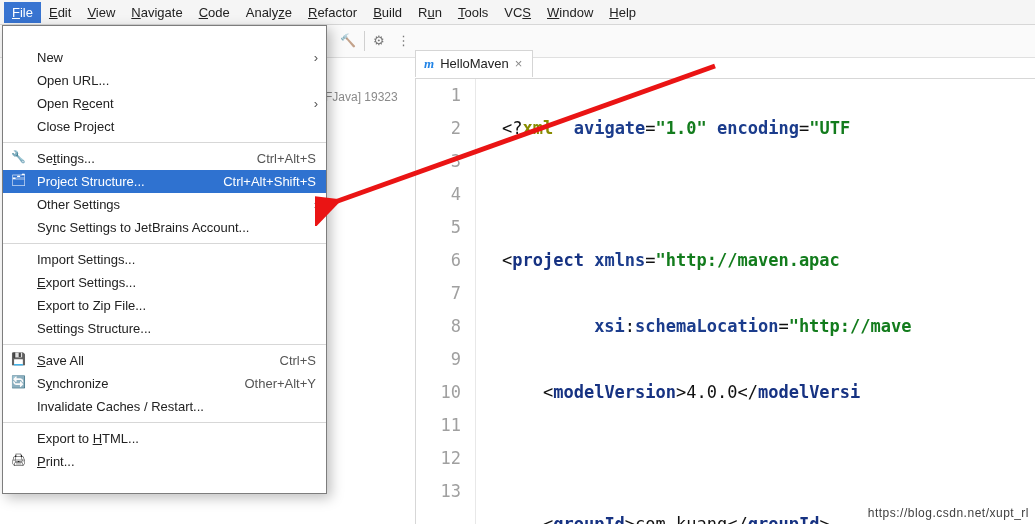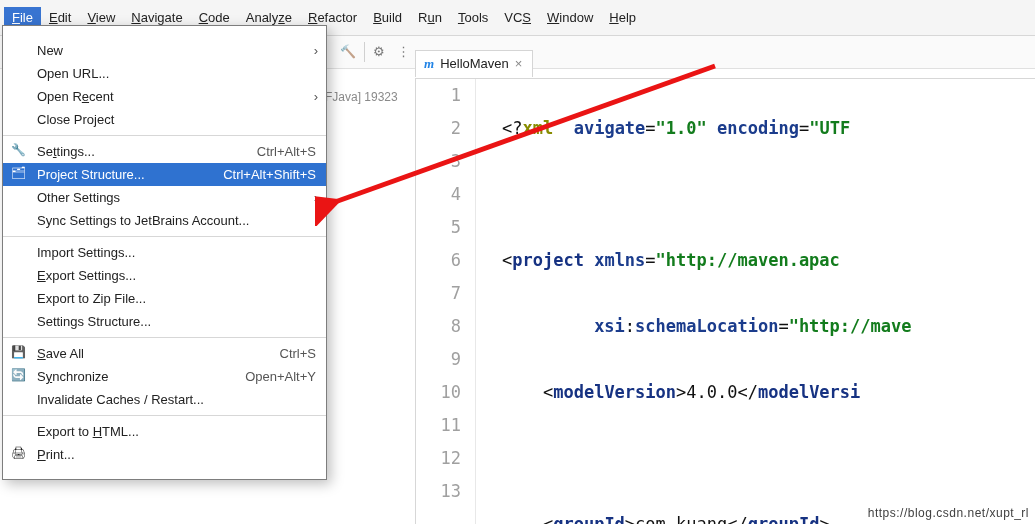--- a/index.html
+++ b/index.html
@@ -1,40 +1,40 @@
 <!DOCTYPE html>
 <html><head>
 <meta charset="utf-8">
 <style>
   * { box-sizing: border-box; margin: 0; padding: 0; }
   body { font-family: "Segoe UI", Arial, sans-serif; font-size: 13px; background: #f2f2f2; color: #222; overflow: hidden; width: 1035px; height: 524px; position: relative; }
   .window { width: 1035px; height: 524px; background: #fff; position: relative; overflow: hidden; }
 
   
-  .menubar { display: flex; height: 36px; background: #f5f5f5; border-bottom: 1px solid #d7d7d7; align-items: center; padding: 0 4px; }
+  .menubar { display: flex; height: 25px; background: #f5f5f5; border-bottom: 1px solid #d7d7d7; align-items: center; padding: 0 4px; }
   .menubar .menu { padding: 3px 8px; cursor: default; }
   .menubar .menu u { text-decoration: underline; }
   .menubar .menu.active { background: #3874d1; color: #fff; }
 
   
   .toolbar { height: 33px; background: #fafafa; border-bottom: 1px solid #e0e0e0; display: flex; align-items: center; padding-left: 340px; gap: 8px; }
   .toolbar .icon { width: 16px; height: 16px; opacity: .6; }
   .toolbar .sep { width:1px; height:20px; background:#d0d0d0; }
 
   
   .tabbar { position: absolute; left: 415px; top: 48px; height: 30px; display: flex; align-items: center; }
   .tab { background: #fff; border: 1px solid #d5d5d5; border-bottom: none; padding: 5px 10px 5px 8px; display: inline-flex; align-items: center; gap: 6px; font-size: 13px; }
   .tab-icon { color:#2284e6; font-weight:600; font-style: italic; font-family: serif; }
   .tab-close { color:#888; font-size: 13px; cursor: pointer; }
 
   
   .leftcol { position:absolute; left:325px; top:90px; color:#8a8a8a; font-size:12px; }
 
   
-  .dropdown { position: absolute; left: 2px; top: 25px; width: 325px; background: #fff; border: 1px solid #7d7d7d; box-shadow: 4px 4px 12px rgba(0,0,0,.25); padding: 13px 0; z-index: 10; }
+  .dropdown { position: absolute; left: 2px; top: 25px; width: 325px; background: #fff; border: 1px solid #7d7d7d; box-shadow: 4px 4px 12px rgba(0,0,0,.25); padding: 20px 0; z-index: 10; }
   .dropdown .item { display: flex; align-items: center; padding: 4px 10px 4px 34px; position: relative; cursor: default; }
   .dropdown .item .sc { margin-left: auto; color:#555; padding-left: 16px; }
   .dropdown .item .arrow { position:absolute; right:8px; color:#555; }
   .dropdown .item.highlight { background:#2f72d0; color:#fff; }
   .dropdown .item.highlight .sc { color:#fff; }
   .dropdown hr { border:none; border-top:1px solid #d7d7d7; margin:4px 0; }
   .dropdown .icon { position:absolute; left:8px; top:4px; width:16px; height:16px; }
   .ico-open { }
   .ico-open::before { content:""; display:block; width:14px;height:9px; background:#e3c36b; border:1px solid #9a7a2a; position:relative; top:4px; }
   .ico-wrench::before { content:"🔧"; font-size:12px; position:relative; top:-2px; }
@@ -150,21 +150,21 @@
       </div>
     <hr>
     <div class="item">
         <span class="icon ico-save"></span>
         <span><u>S</u>ave All</span>
         <span class="sc">Ctrl+S</span>
       </div>
     <div class="item">
         <span class="icon ico-sync"></span>
         <span>S<u>y</u>nchronize</span>
-        <span class="sc">Open+Alt+Y</span>
+        <span class="sc">Other+Alt+Y</span>
       </div>
     <div class="item">
         <span>Invalidate Caches / Restart...</span>
       </div>
     <hr>
     <div class="item">
         <span>Export to <u>H</u>TML...</span>
       </div>
     <div class="item">
         <span class="icon ico-print"></span>

